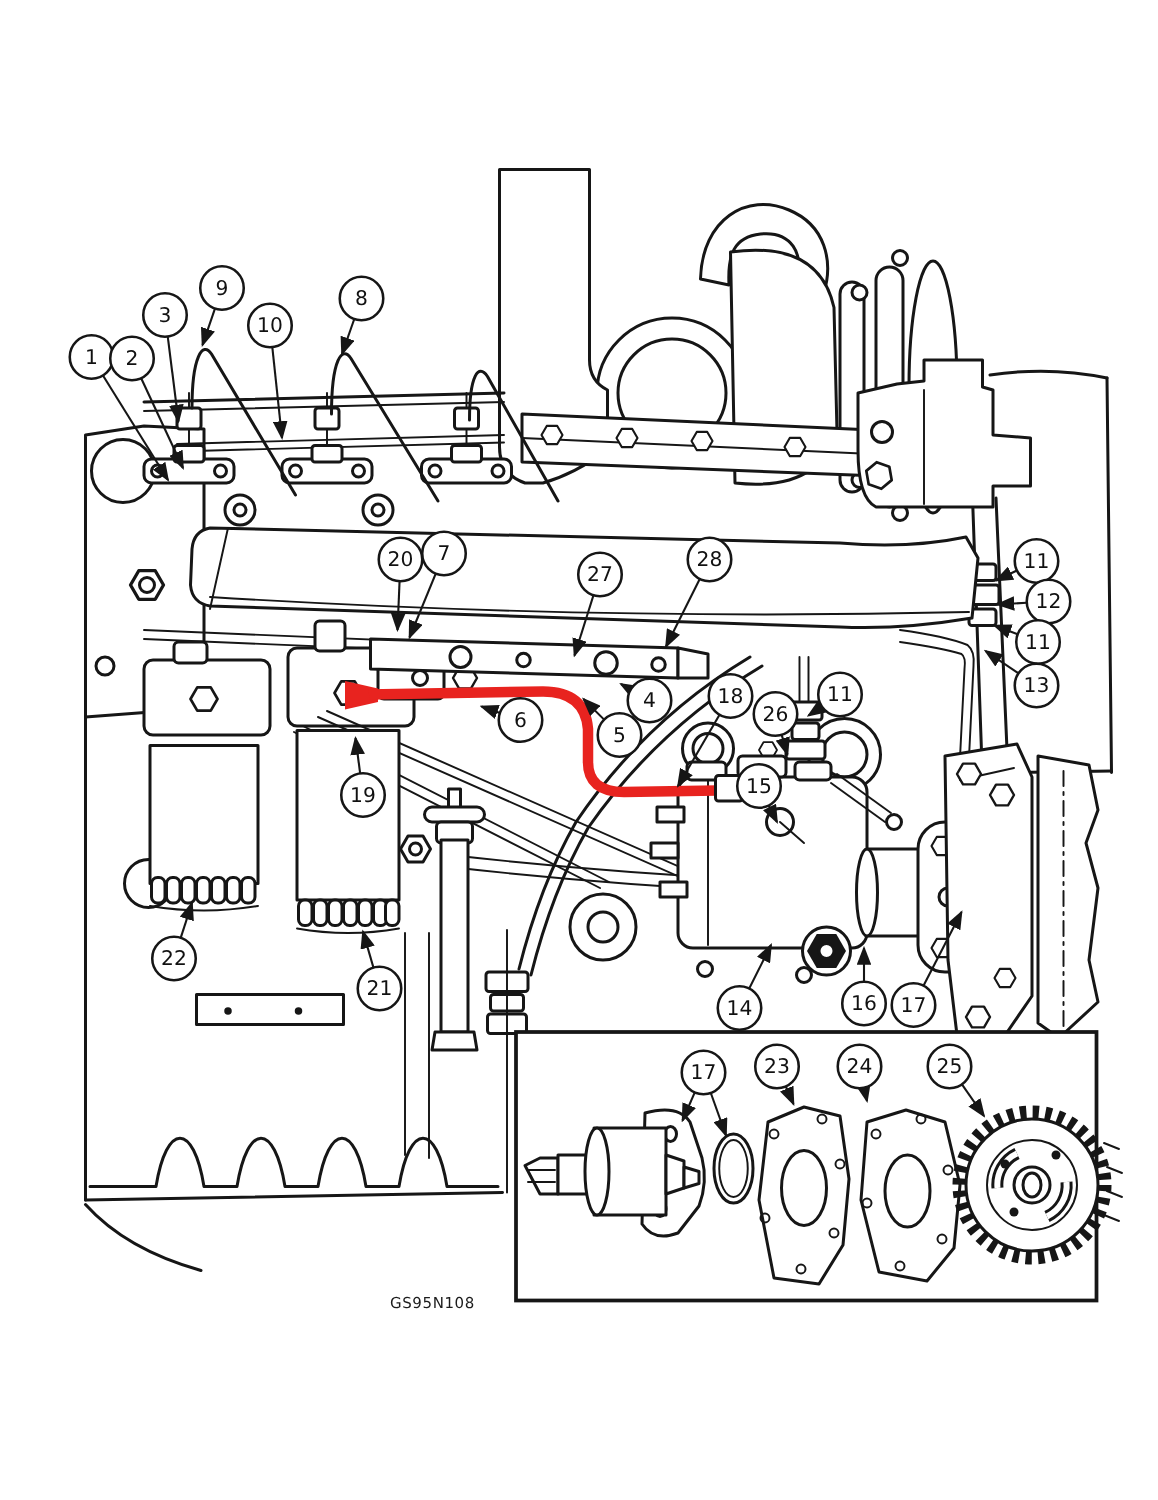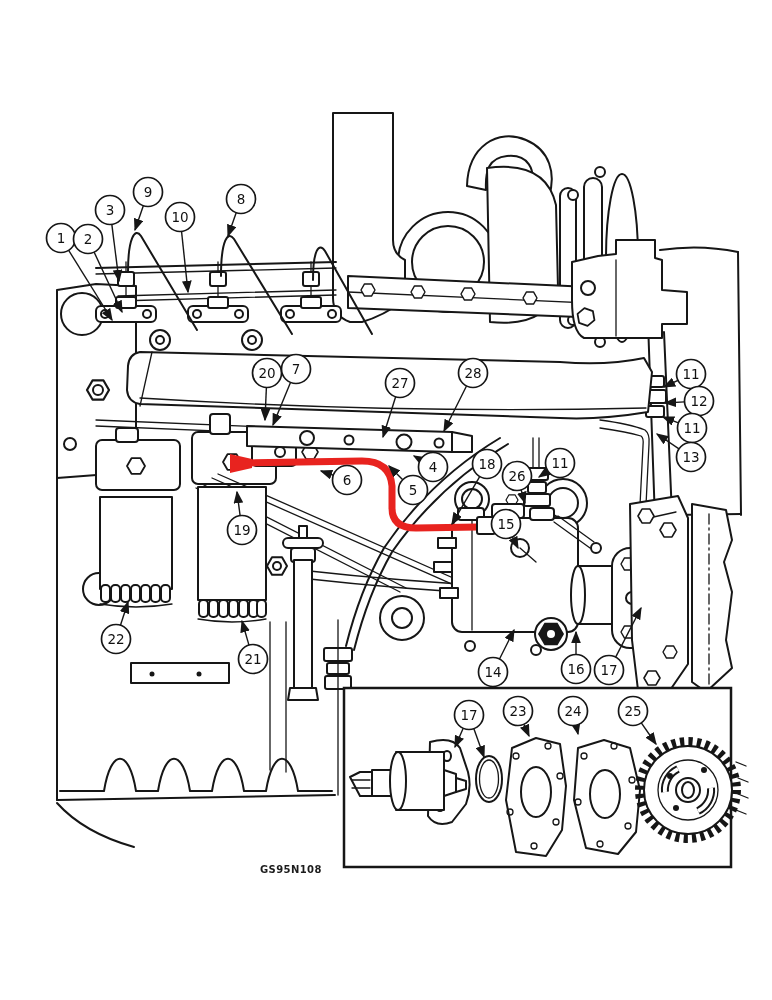--- a/index.html
+++ b/index.html
@@ -6,21 +6,21 @@
   .stage{position:relative;width:772px;height:1000px;background:#fff;overflow:hidden;
          font-family:"DejaVu Sans",sans-serif;}
   svg{position:absolute;left:0;top:0;}
   .ln{stroke:#161616;stroke-width:2;fill:none;stroke-linecap:round;stroke-linejoin:round;}
   .thin{stroke-width:1.3;}
   .fw{fill:#ffffff;stroke:#161616;stroke-width:2;stroke-linejoin:round;}
   .dk{fill:#161616;stroke:none;}
   .leader{stroke:#161616;stroke-width:1.4;fill:none;}
   .co-c{fill:#ffffff;stroke:#161616;stroke-width:1.7;}
   .co-t{font-family:"DejaVu Sans",sans-serif;font-size:13.5px;fill:#111;text-anchor:middle;}
-  .caption{position:absolute;left:260px;top:864px;font-size:10px;font-weight:bold;
+  .caption{position:absolute;left:260px;top:864px;font-size:10px;font-weight:normal;
            letter-spacing:.4px;color:#1c1c1c;}
 </style>
 </head>
 <body>
 
 <div class="stage">
 <svg width="772" height="1000" viewBox="0 0 772 1000">
   <defs>
     <marker id="arrow" markerWidth="9" markerHeight="7" refX="8" refY="3.5" orient="auto">
       <path d="M0,0 L9,3.5 L0,7 Z" fill="#161616"></path>

